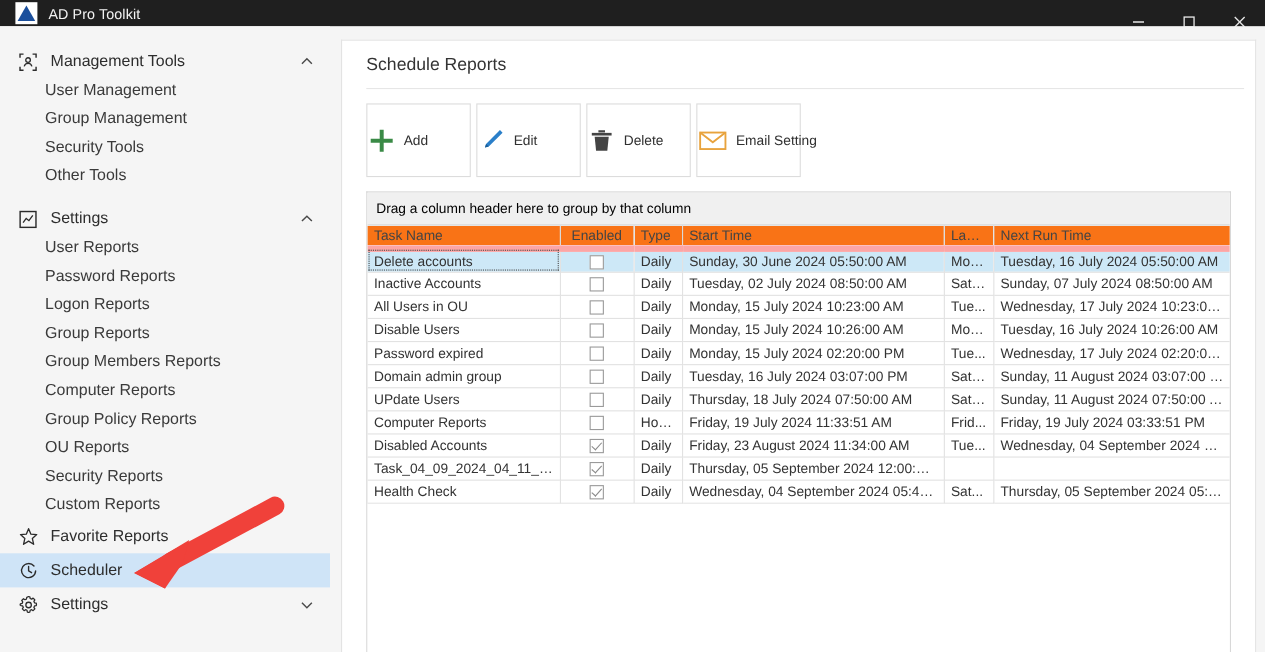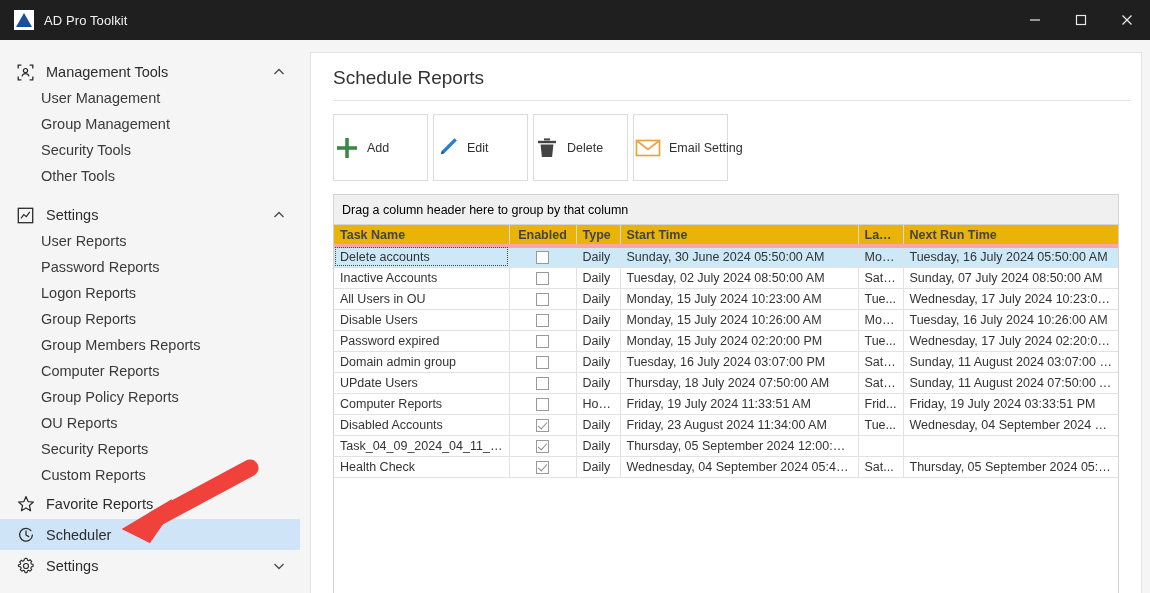--- a/index.html
+++ b/index.html
@@ -12,21 +12,21 @@
   #app {
     position: relative;
     width: 1150px; height: 593px;
     background: #f5f5f5;
     display: flex;
     flex-direction: column;
   }
 
   
   .titlebar {
-    height: 40px;
+    height: 24px;
     background: #1f1f1f;
     display: flex;
     align-items: center;
     flex: none;
     user-select: none;
   }
   .titlebar-left {
     display: flex;
     align-items: center;
     padding-left: 14px;
@@ -146,21 +146,21 @@
     flex: 1 1 auto;
     background: #ffffff;
     border: 1px solid #e3e3e3;
     border-bottom: none;
     padding: 14px 10px 0 22px;
     display: flex;
     flex-direction: column;
     min-width: 0;
   }
   .panel-title {
-    font-size: 19px;
+    font-size: 16px;
     color: #333333;
     padding-bottom: 11px;
   }
   .toolbar {
     border-top: 1px solid #e6e6e6;
     padding: 13px 0 13px 0;
     display: flex;
     gap: 5px;
     flex: none;
   }
@@ -209,28 +209,28 @@
     color: #000000;
     flex: none;
   }
   table.grid-table {
     width: 100%;
     border-collapse: collapse;
     table-layout: fixed;
     font-size: 12.5px;
   }
   table.grid-table th {
-    background: #eab308;
-    font-weight: bold;
+    background: #f97316;
+    font-weight: normal;
     color: #444444;
     text-align: left;
     height: 21px;
     padding: 0 6px;
     border-right: 1px solid #d9d9d9;
-    border-bottom: 4px solid #fca5a5;
+    border-bottom: 6px solid #fca5a5;
     white-space: nowrap;
     overflow: hidden;
     text-overflow: ellipsis;
     cursor: default;
   }
   table.grid-table th.center { text-align: center; }
   table.grid-table th:last-child { border-right: none; }
   table.grid-table td {
     height: 21px;
     padding: 0 6px;

